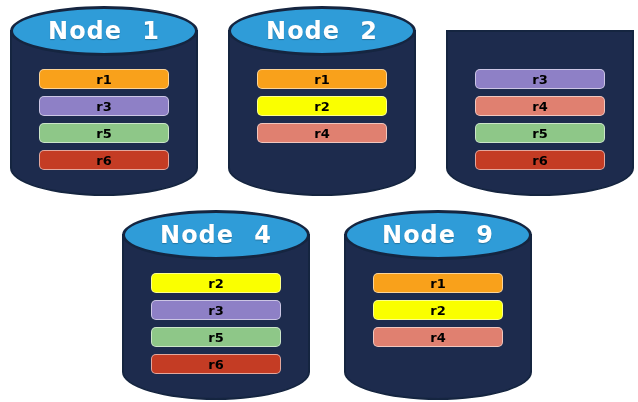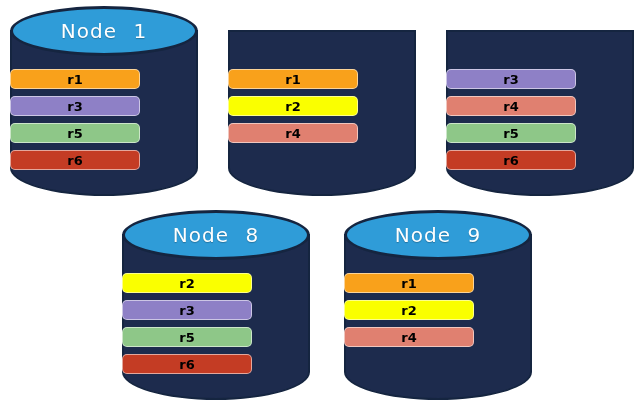--- a/index.html
+++ b/index.html
@@ -51,34 +51,35 @@
     border: 3px solid var(--outline-color, #152540);
     border-radius: 50%;
     box-sizing: border-box;
     z-index: 2;
     display: flex;
     align-items: center;
     justify-content: center;
   }
   .node-title {
     color: #ffffff;
-    font-size: 20px;
-    font-weight: normal;
+    font-size: 24px;
+    font-weight: bold;
     letter-spacing: 1px;
     word-spacing: 0.45em;
     text-shadow: 0 1px 1px rgba(0,0,0,0.25);
   }
   .bars {
     position: absolute;
     top: 63px;
     left: 0;
     right: 0;
     z-index: 3;
     display: flex;
     flex-direction: column;
+    align-items: center;
     gap: 7px;
   }
   .bar {
     width: 130px;
     height: 20px;
     border-radius: 5px;
     border: 1px solid rgba(255,255,255,0.55);
     box-sizing: border-box;
     display: flex;
     align-items: center;
@@ -112,20 +113,23 @@
             <span>r5</span>
           </div>
           <div class="bar" style="background: rgb(196, 60, 36);">
             <span>r6</span>
           </div>
         </div>
   </div>
 
   <div class="cylinder">
     <div class="cyl-body"></div>
+    <div class="cyl-top">
+      <span class="node-title">Node 2</span>
+    </div>
     <div class="bars">
           <div class="bar" style="background: rgb(249, 161, 27);">
             <span>r1</span>
           </div>
           <div class="bar" style="background: rgb(250, 255, 0);">
             <span>r2</span>
           </div>
           <div class="bar" style="background: rgb(224, 128, 112);">
             <span>r4</span>
           </div>
@@ -147,21 +151,21 @@
           <div class="bar" style="background: rgb(196, 60, 36);">
             <span>r6</span>
           </div>
         </div>
   </div>
 </div>
   <div class="node-row row-1">
   <div class="cylinder">
     <div class="cyl-body"></div>
     <div class="cyl-top">
-      <span class="node-title">Node 8</span>
+      <span class="node-title">Node 4</span>
     </div>
     <div class="bars">
           <div class="bar" style="background: rgb(250, 255, 0);">
             <span>r2</span>
           </div>
           <div class="bar" style="background: rgb(142, 128, 198);">
             <span>r3</span>
           </div>
           <div class="bar" style="background: rgb(142, 199, 136);">
             <span>r5</span>

